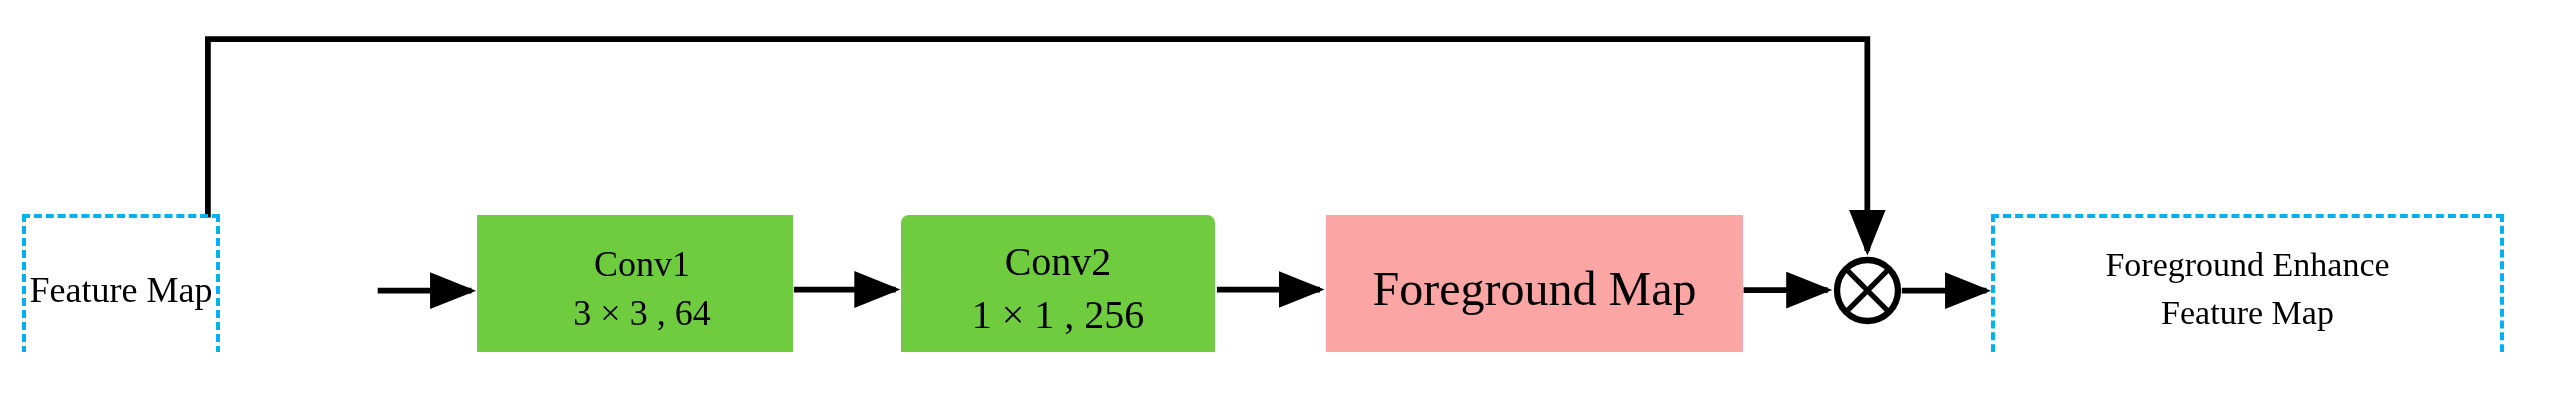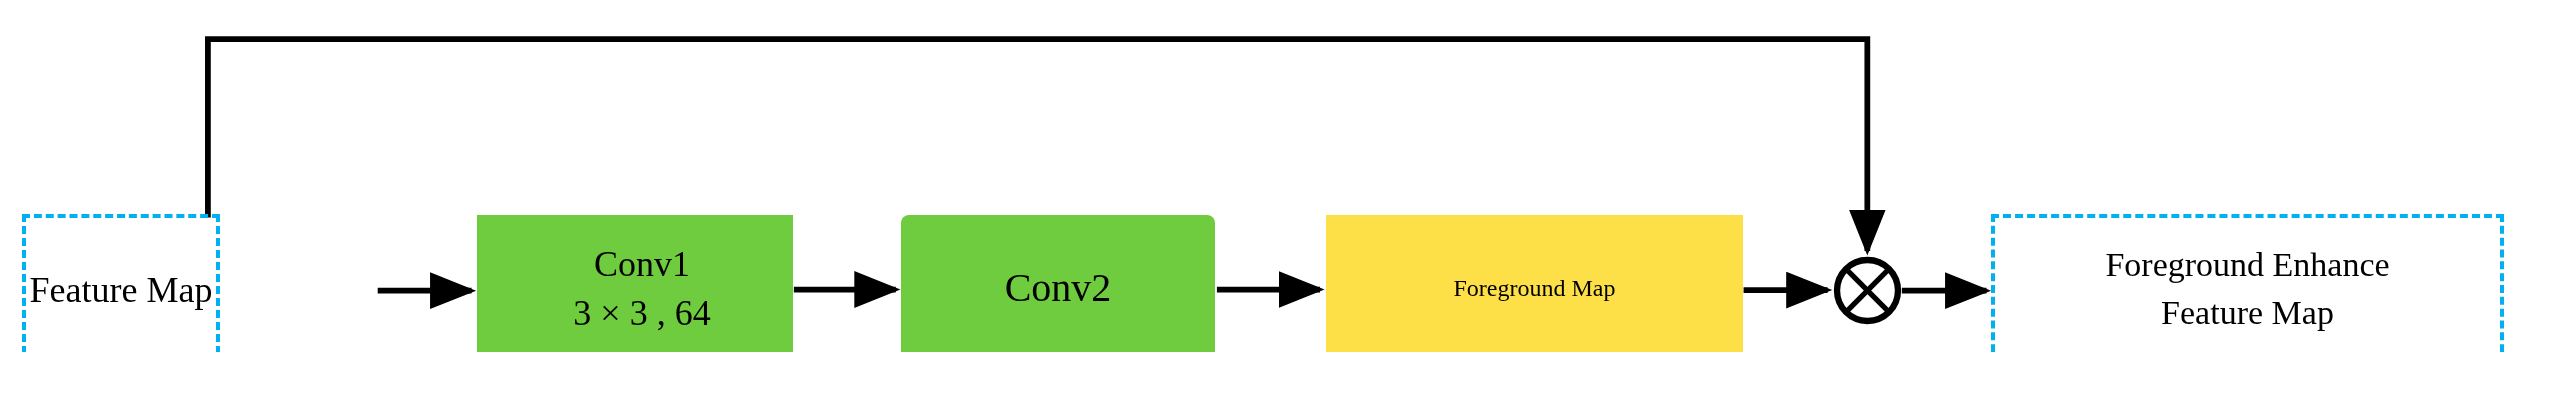--- a/index.html
+++ b/index.html
@@ -41,21 +41,21 @@
     border: none;
   }
   .node .line {
     white-space: nowrap;
   }
 
   
   #node-feature-map   { left: 22px;   top: 214px; width: 198px; height: 152px; font-size: 36px; }
   #node-conv1         { left: 477px;  top: 215px; width: 316px; height: 147px; font-size: 36px; background: #6ecc3e; padding-left: 14px; }
   #node-conv2         { left: 901px; top: 215px; width: 314px; height: 147px; font-size: 40px; background: #6ecc3e; border-radius: 8px; }
-  #node-foreground    { left: 1326px; top: 215px; width: 417px; height: 147px; font-size: 24px; background: #fde047; }
+  #node-foreground    { left: 1326px; top: 215px; width: 417px; height: 147px; font-size: 48px; background: #fca5a5; }
   #node-output        { left: 1991px; top: 214px; width: 513px; height: 150px; font-size: 34px; }
 
   #node-conv1 .line + .line,
   #node-conv2 .line + .line { margin-top: 8px; }
   #node-output .line + .line { margin-top: 9.2px; }
 
   #mul-node {
     position: absolute;
     left: 1833px;
     top: 256px;
@@ -104,20 +104,21 @@
     <span class="line">Feature Map</span>
   </div>
 
   <div class="node solid-node" id="node-conv1">
     <span class="line">Conv1</span>
     <span class="line">3 × 3 , 64</span>
   </div>
 
   <div class="node solid-node" id="node-conv2">
     <span class="line">Conv2</span>
+    <span class="line">1 × 1 , 256</span>
   </div>
 
   <div class="node solid-node" id="node-foreground">
     <span class="line">Foreground Map</span>
   </div>
 
   <div id="mul-node">
     <svg width="69" height="69" viewBox="0 0 120 120" xmlns="http://www.w3.org/2000/svg">
       <circle cx="60" cy="60" r="53" fill="#ffffff" stroke="#000000" stroke-width="11"></circle>
       <line x1="26" y1="26" x2="94" y2="94" stroke="#000000" stroke-width="9"></line>

